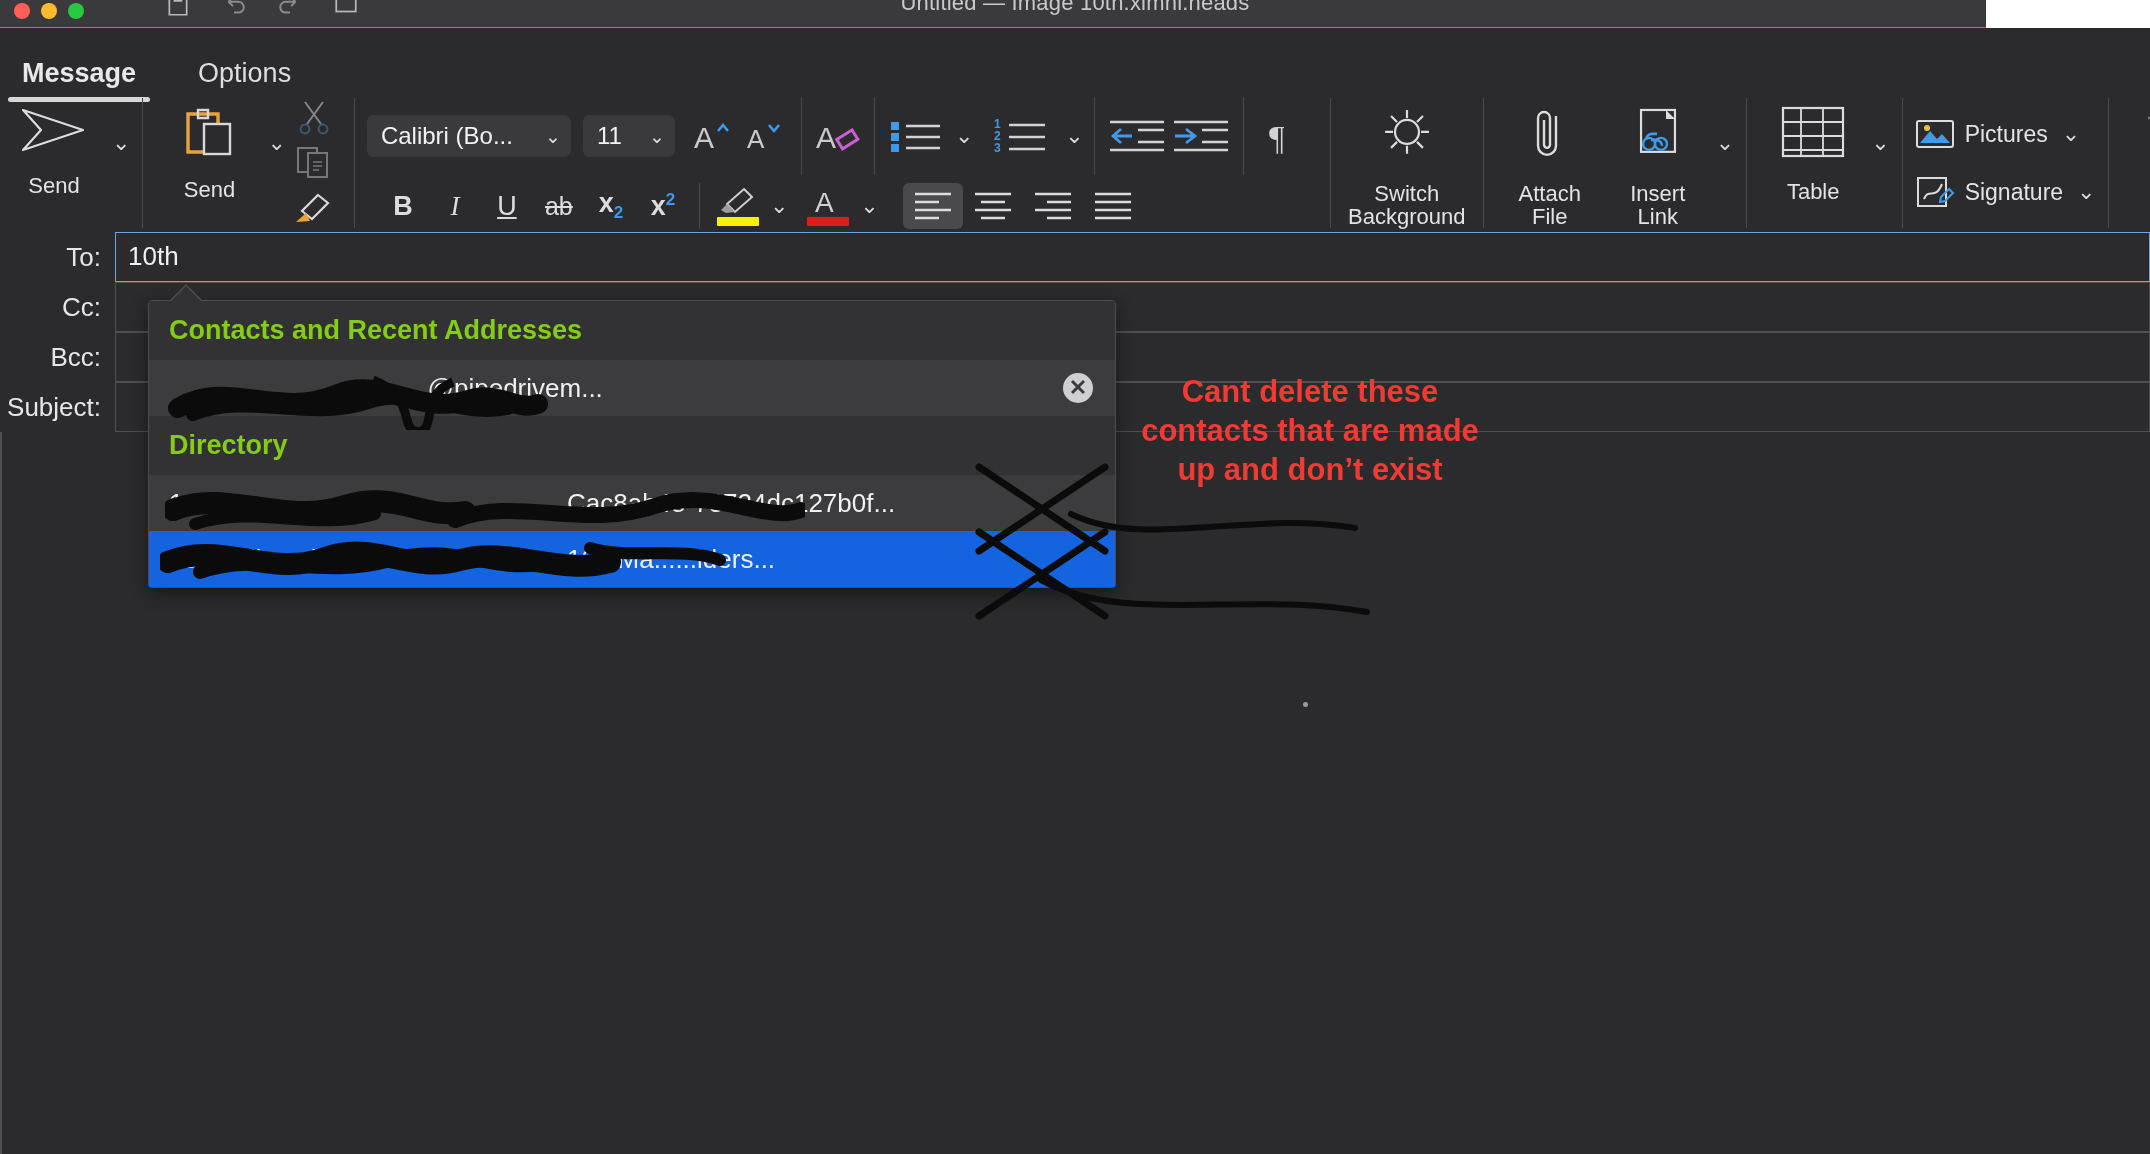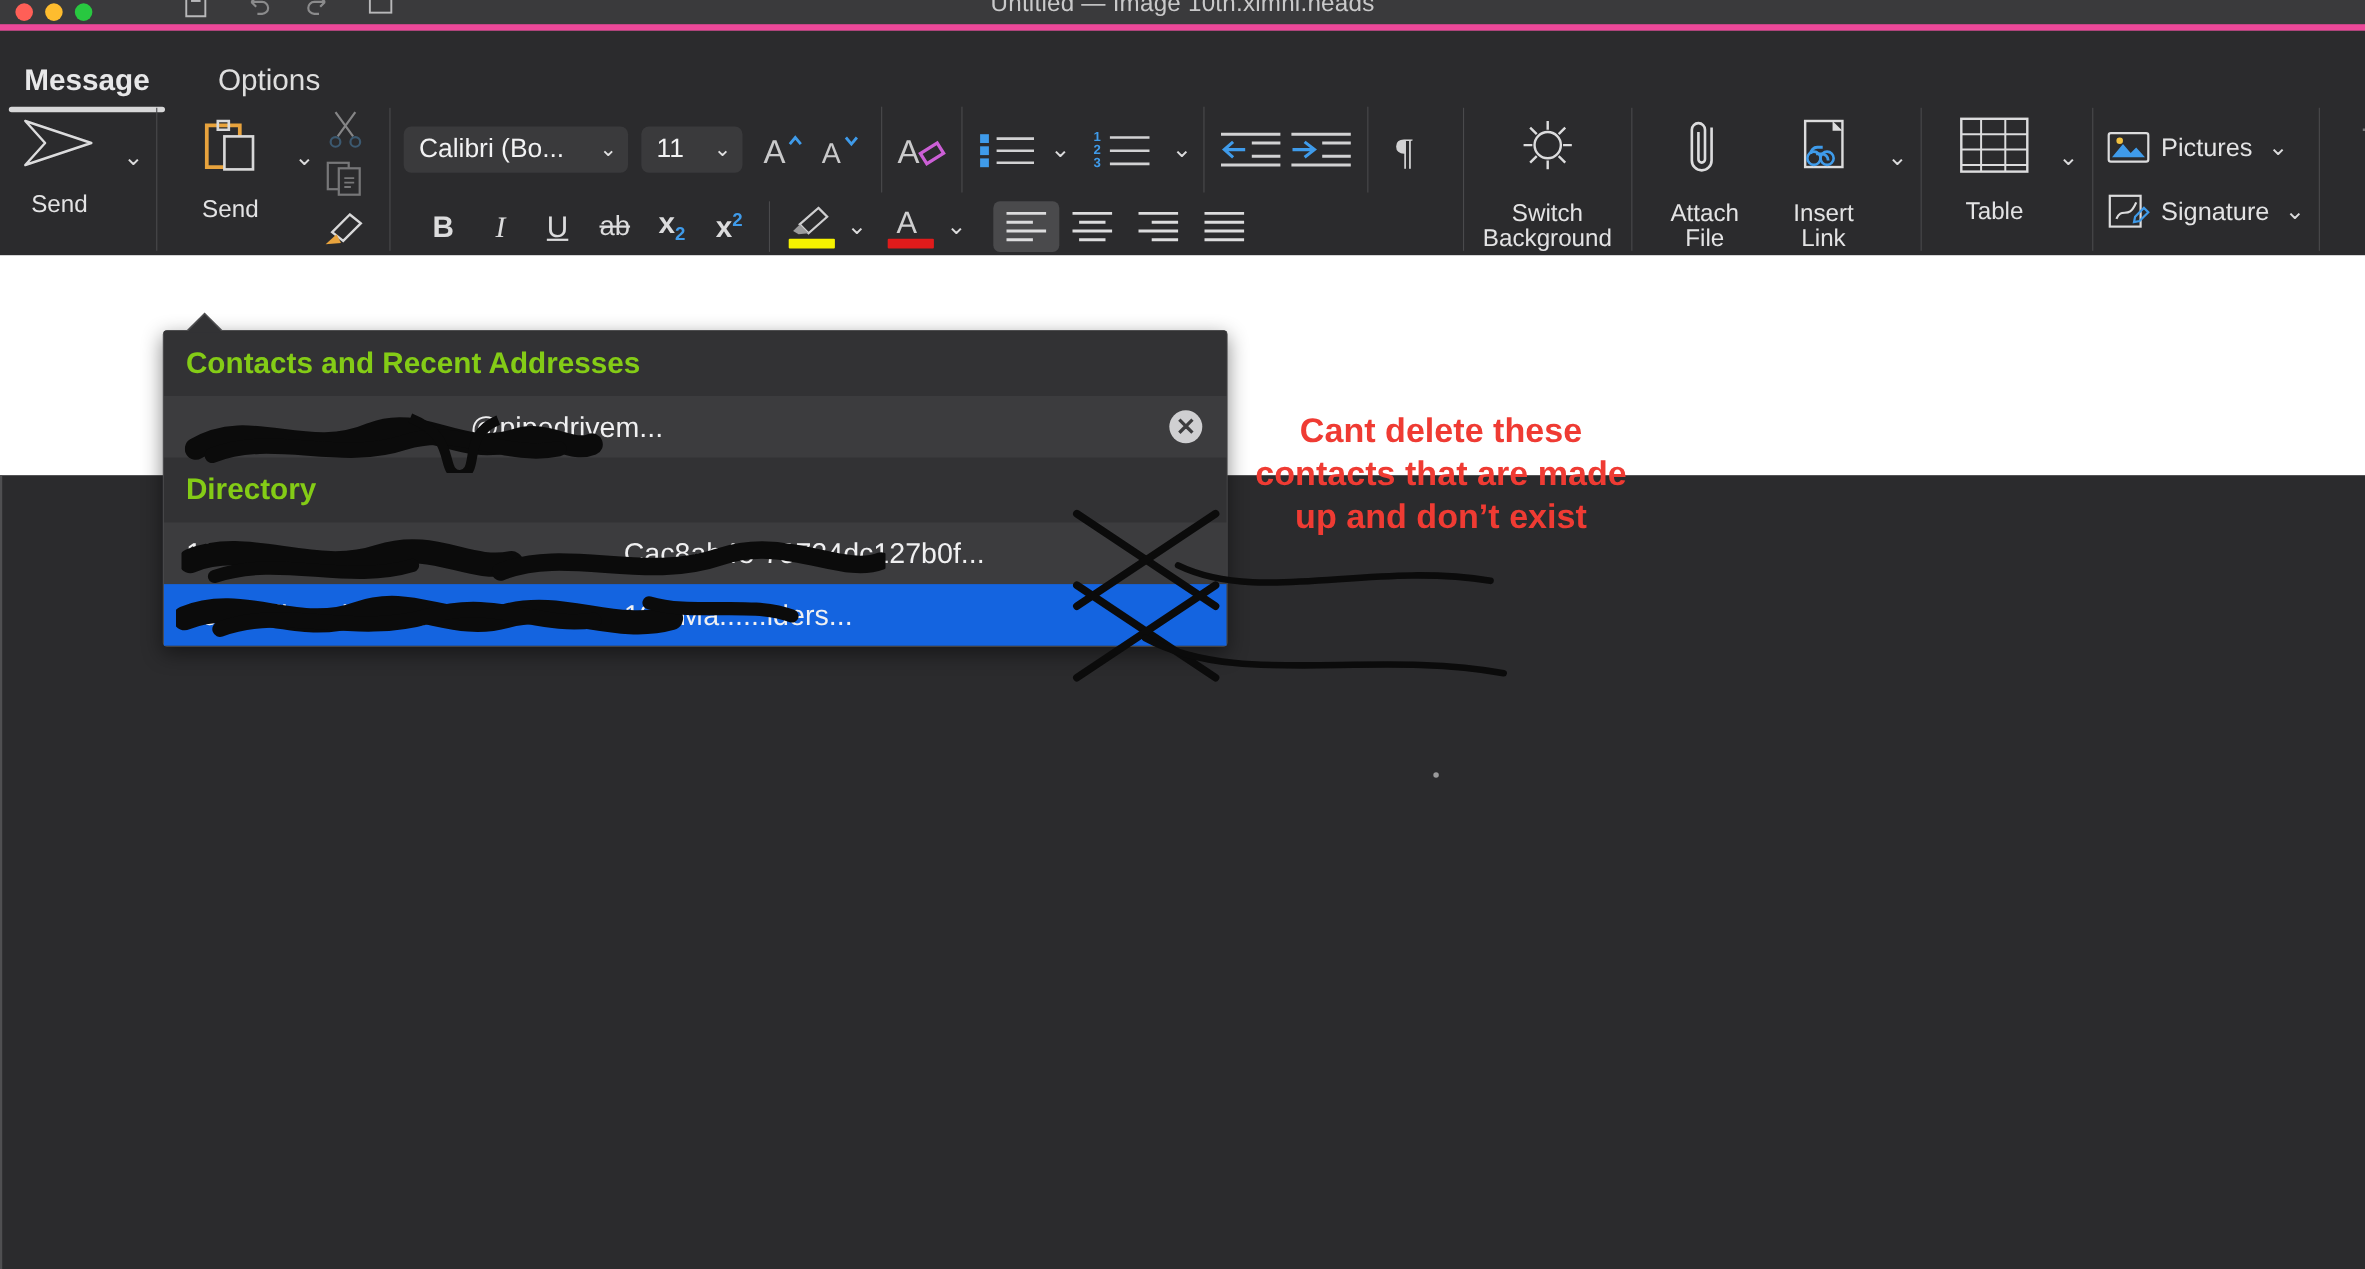--- a/index.html
+++ b/index.html
@@ -6,23 +6,23 @@
   html, body {
     width: 2150px; height: 1154px;
     background: #ffffff;
     font-family: "Liberation Sans", sans-serif;
     overflow: hidden;
   }
   #app { position: relative; width: 2150px; height: 1154px; background:#ffffff; }
 
   
   .titlebar {
-    position: absolute; left: 0; top: 0; width: 2150px; height: 28px;
+    position: absolute; left: 0; top: 0; width: 1986px; height: 28px;
     background: #3a3a3c;
-    border-bottom: 6px solid #ec4899;
+    border-bottom: 1px solid #ec4899;
   }
   .traffic { position: absolute; left: 14px; top: 3px; display: flex; gap: 11px; }
   .dot { width: 16px; height: 16px; border-radius: 50%; }
   .dot.red { background:#ff5f57; }
   .dot.yellow { background:#febc2e; }
   .dot.green { background:#28c840; }
 
   .qat { position:absolute; left: 165px; top: -8px; display:flex; gap:30px; align-items:center; }
   .qat-ico { width: 26px; height: 26px; opacity:.85; }
 
@@ -495,20 +495,38 @@
             <path d="M14 4v40h40" fill="none" stroke="#dcdcdd" stroke-width="2.4"></path>
             <path d="M4 14h40v40" fill="none" stroke="#dcdcdd" stroke-width="2.4"></path>
           </svg>
 
         </div>
       </div>
 
     </div>
   </div>
 
+  <div class="fields">
+    <div class="frow">
+      <div class="flabel">To:</div>
+      <div class="finput focused">10th</div>
+    </div>
+    <div class="frow">
+      <div class="flabel">Cc:</div>
+      <div class="finput"></div>
+    </div>
+    <div class="frow">
+      <div class="flabel">Bcc:</div>
+      <div class="finput"></div>
+    </div>
+    <div class="frow">
+      <div class="flabel">Subject:</div>
+      <div class="finput"></div>
+    </div>
+  </div>
 
   <div class="bodyarea">
     <div class="lborder"></div>
   </div>
 
   <div class="popup">
     <div class="beak">
         <i></i>
       </div>
 

